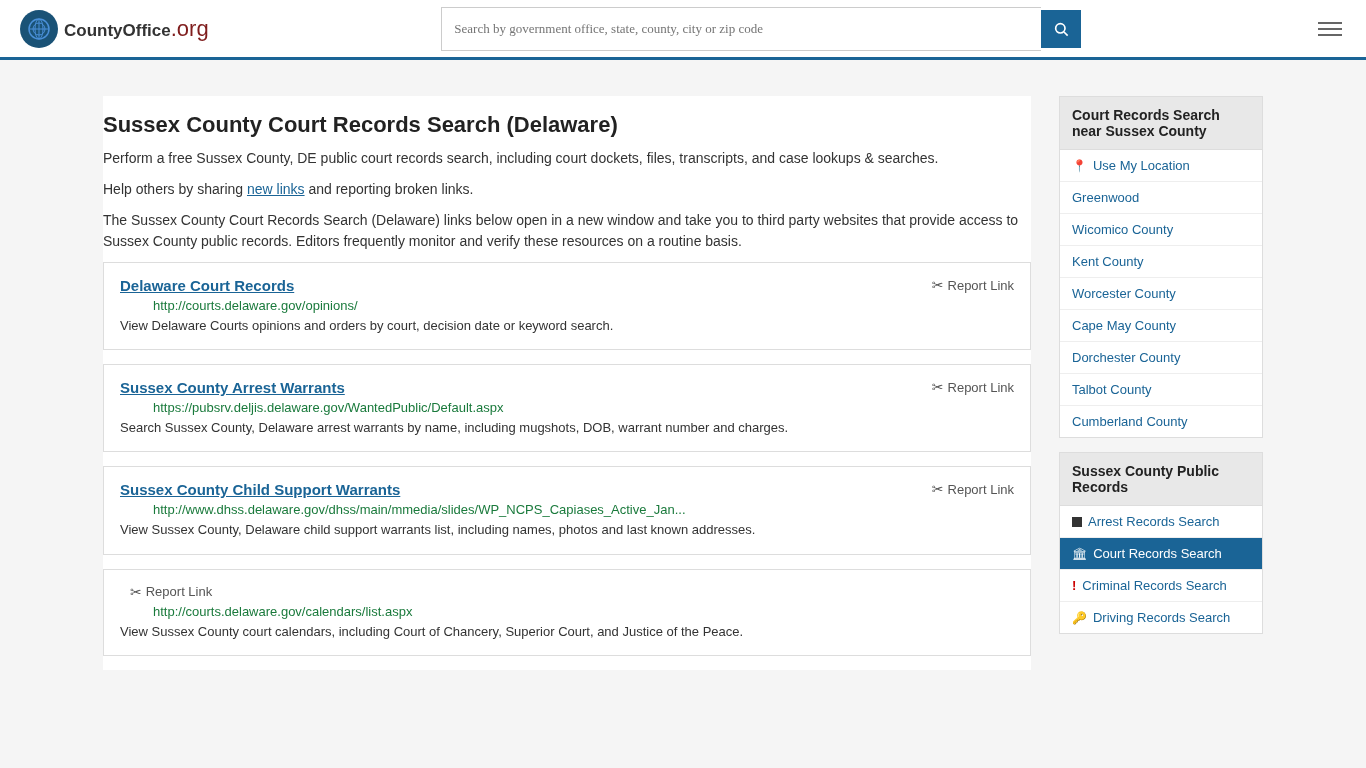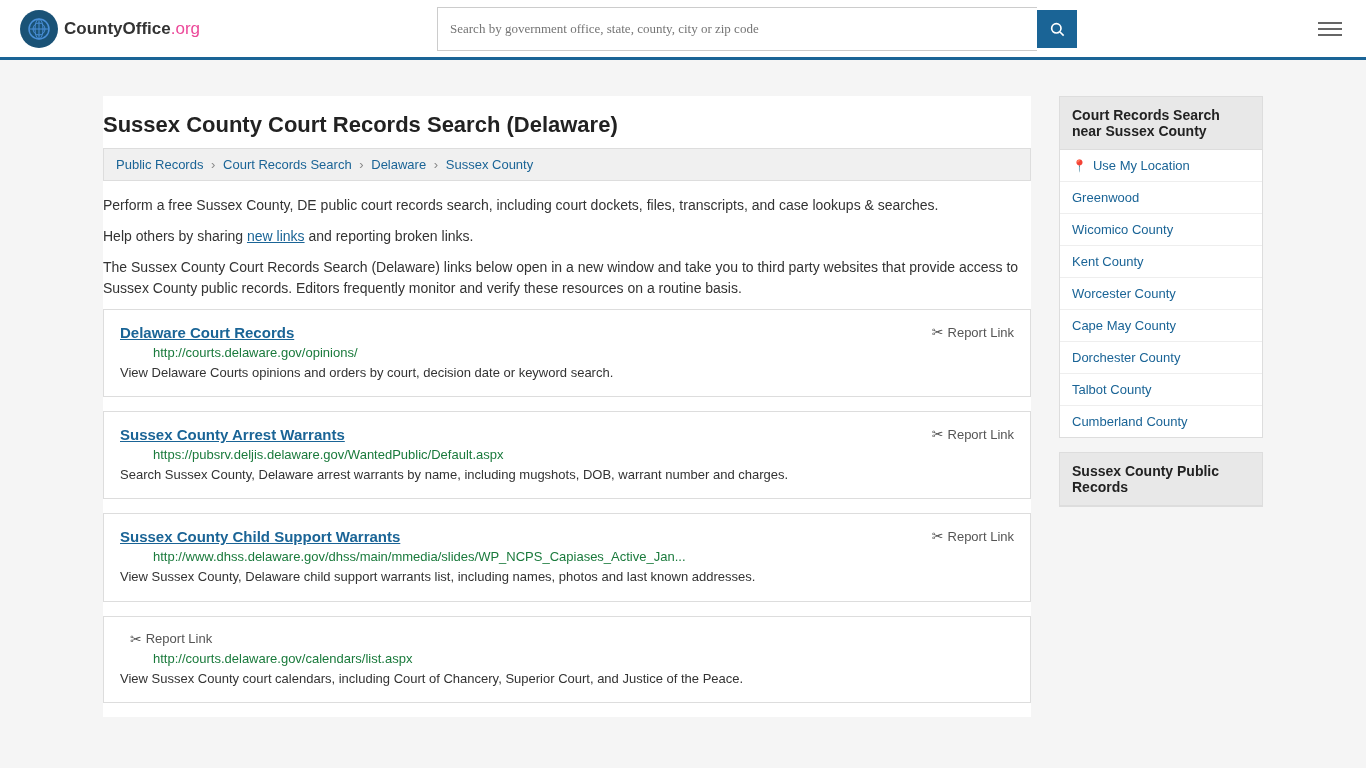--- a/index.html
+++ b/index.html
@@ -183,21 +183,21 @@
     <div class="logo-circle">
       <svg width="24" height="24" viewBox="0 0 24 24" fill="none">
         <circle cx="12" cy="12" r="10" fill="#1a5276" stroke="#4a90d9" stroke-width="1.5"></circle>
         <circle cx="12" cy="12" r="6" stroke="#4a90d9" stroke-width="1" fill="none"></circle>
         <line x1="12" y1="2" x2="12" y2="22" stroke="#4a90d9" stroke-width="1"></line>
         <line x1="2" y1="12" x2="22" y2="12" stroke="#4a90d9" stroke-width="1"></line>
         <ellipse cx="12" cy="12" rx="4" ry="10" stroke="#4a90d9" stroke-width="1" fill="none"></ellipse>
       </svg>
     </div>
     <div>
-      <span style="font-size:17px;font-weight:bold;color:#333;">CountyOffice</span><span style="font-size:17px;color:#ec4899;">.org</span>
+      <span style="font-size:17px;font-weight:bold;color:#333;">CountyOffice</span><span style="font-size:22px;color:#7f1d1d;">.org</span>
     </div>
   </div>
 
   <div class="search-area">
     <input class="search-input" type="text" placeholder="Search by government office, state, county, city or zip code" style="">
     <button class="search-btn">
       <svg width="16" height="16" fill="#fff" viewBox="0 0 24 24">
         <circle cx="11" cy="11" r="7" stroke="#fff" stroke-width="2.5" fill="none"></circle>
         <line x1="16.5" y1="16.5" x2="22" y2="22" stroke="#fff" stroke-width="2.5"></line>
       </svg>
@@ -209,29 +209,20 @@
     <span></span>
     <span></span>
   </button>
 </header>
 
 <div class="main-container">
 
   <div class="content">
     <h1 class="page-title">Sussex County Court Records Search (Delaware)</h1>
 
-    <div class="breadcrumb">
-      <a href="#">Public Records</a>
-      <span class="breadcrumb-sep">›</span>
-      <a href="#">Court Records Search</a>
-      <span class="breadcrumb-sep">›</span>
-      <a href="#">Delaware</a>
-      <span class="breadcrumb-sep">›</span>
-      <a href="#">Sussex County</a>
-    </div>
 
     <p class="description">Perform a free Sussex County, DE public court records search, including court dockets, files, transcripts, and case lookups &amp; searches.</p>
     <p class="description">
       <span>Help others by sharing </span><a href="#">new links</a><span> and reporting broken links.</span>
     </p>
     <p class="description">The Sussex County Court Records Search (Delaware) links below open in a new window and take you to third party websites that provide access to Sussex County public records. Editors frequently monitor and verify these resources on a routine basis.</p>
 
     <div id="record-cards">
         <div class="record-card">
     <div class="record-header">
@@ -310,16 +301,34 @@
             <a href="#">Talbot County</a>
           </div>
           <div class="sidebar-item">
             <a href="#">Cumberland County</a>
           </div>
         </div>
     </div>
 
     <div class="sidebar-section">
       <div class="sidebar-section-header">Sussex County Public Records</div>
+      <div id="public-records-items">
+          <div class="sidebar-item">
+            <span class="square-icon dark"></span>
+            <a href="#">Arrest Records Search</a>
+          </div>
+          <div class="sidebar-item active">
+            <span style="font-size:12px;">🏛</span>
+            <span style="color:#fff;">Court Records Search</span>
+          </div>
+          <div class="sidebar-item">
+            <span class="exclaim-icon">!</span>
+            <a href="#">Criminal Records Search</a>
+          </div>
+          <div class="sidebar-item">
+            <span style="font-size:12px;">🔑</span>
+            <a href="#">Driving Records Search</a>
+          </div>
+        </div>
     </div>
 
   </div>
 </div>
 
 </body></html>

